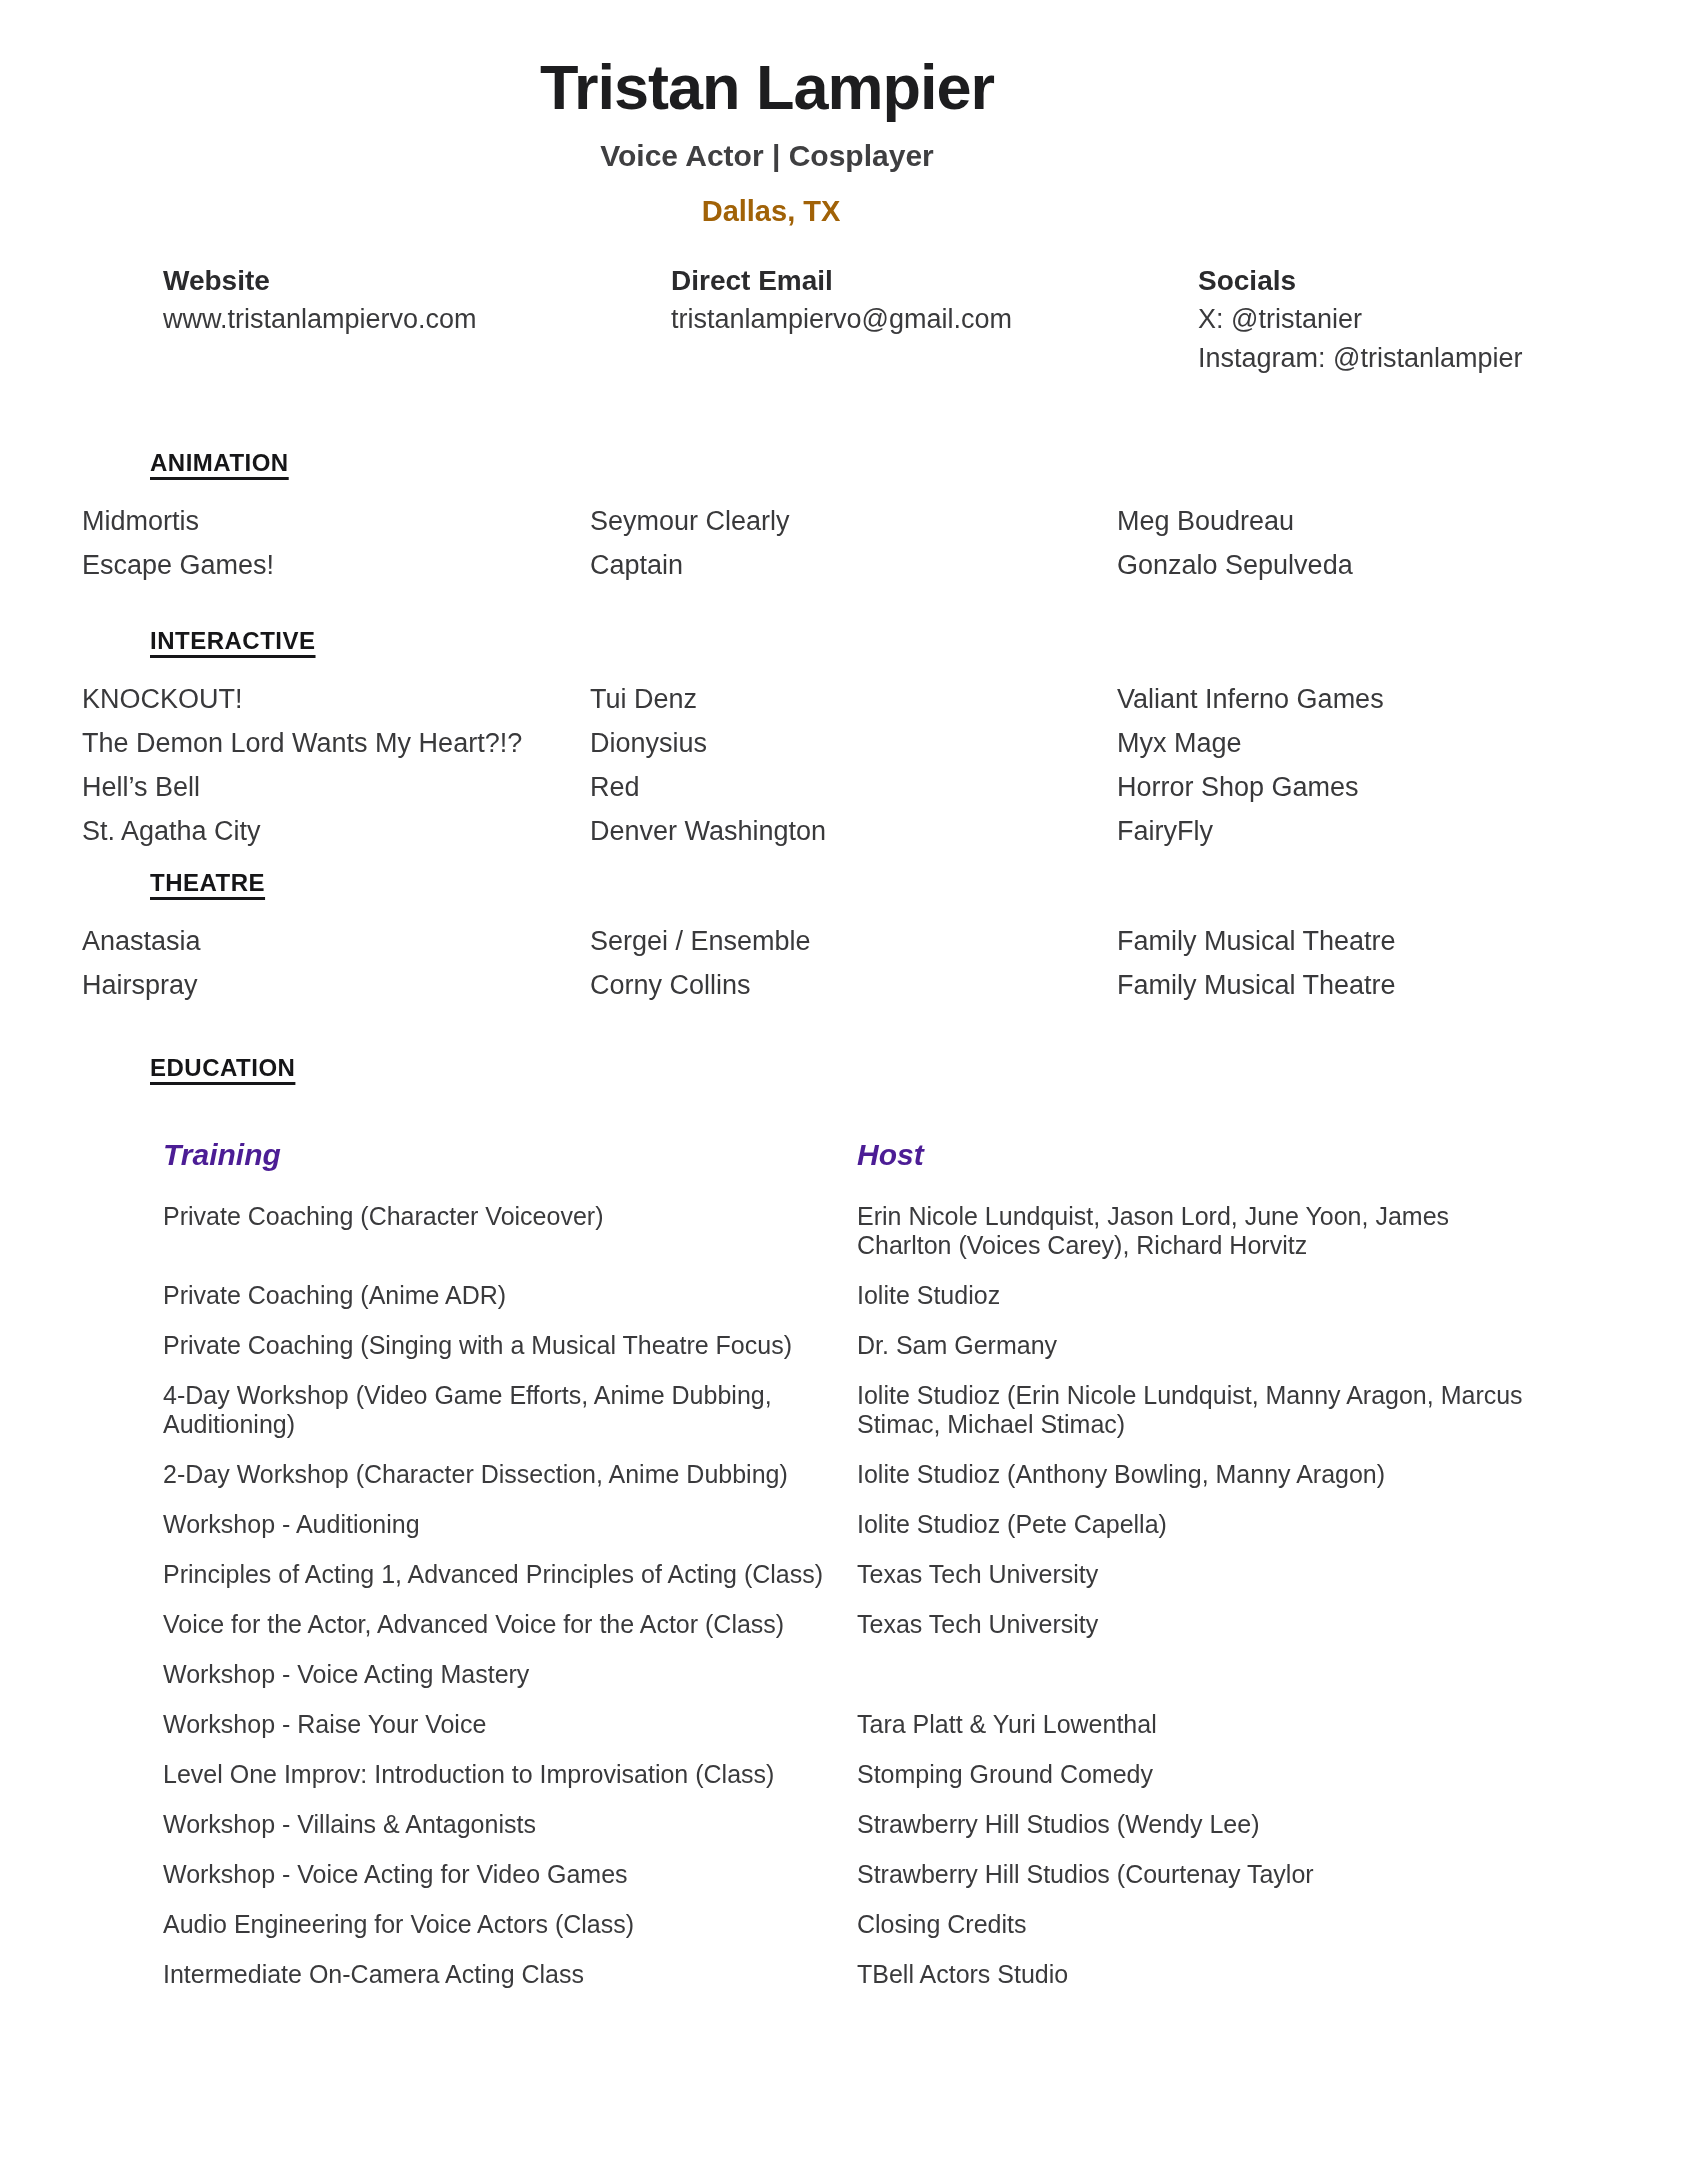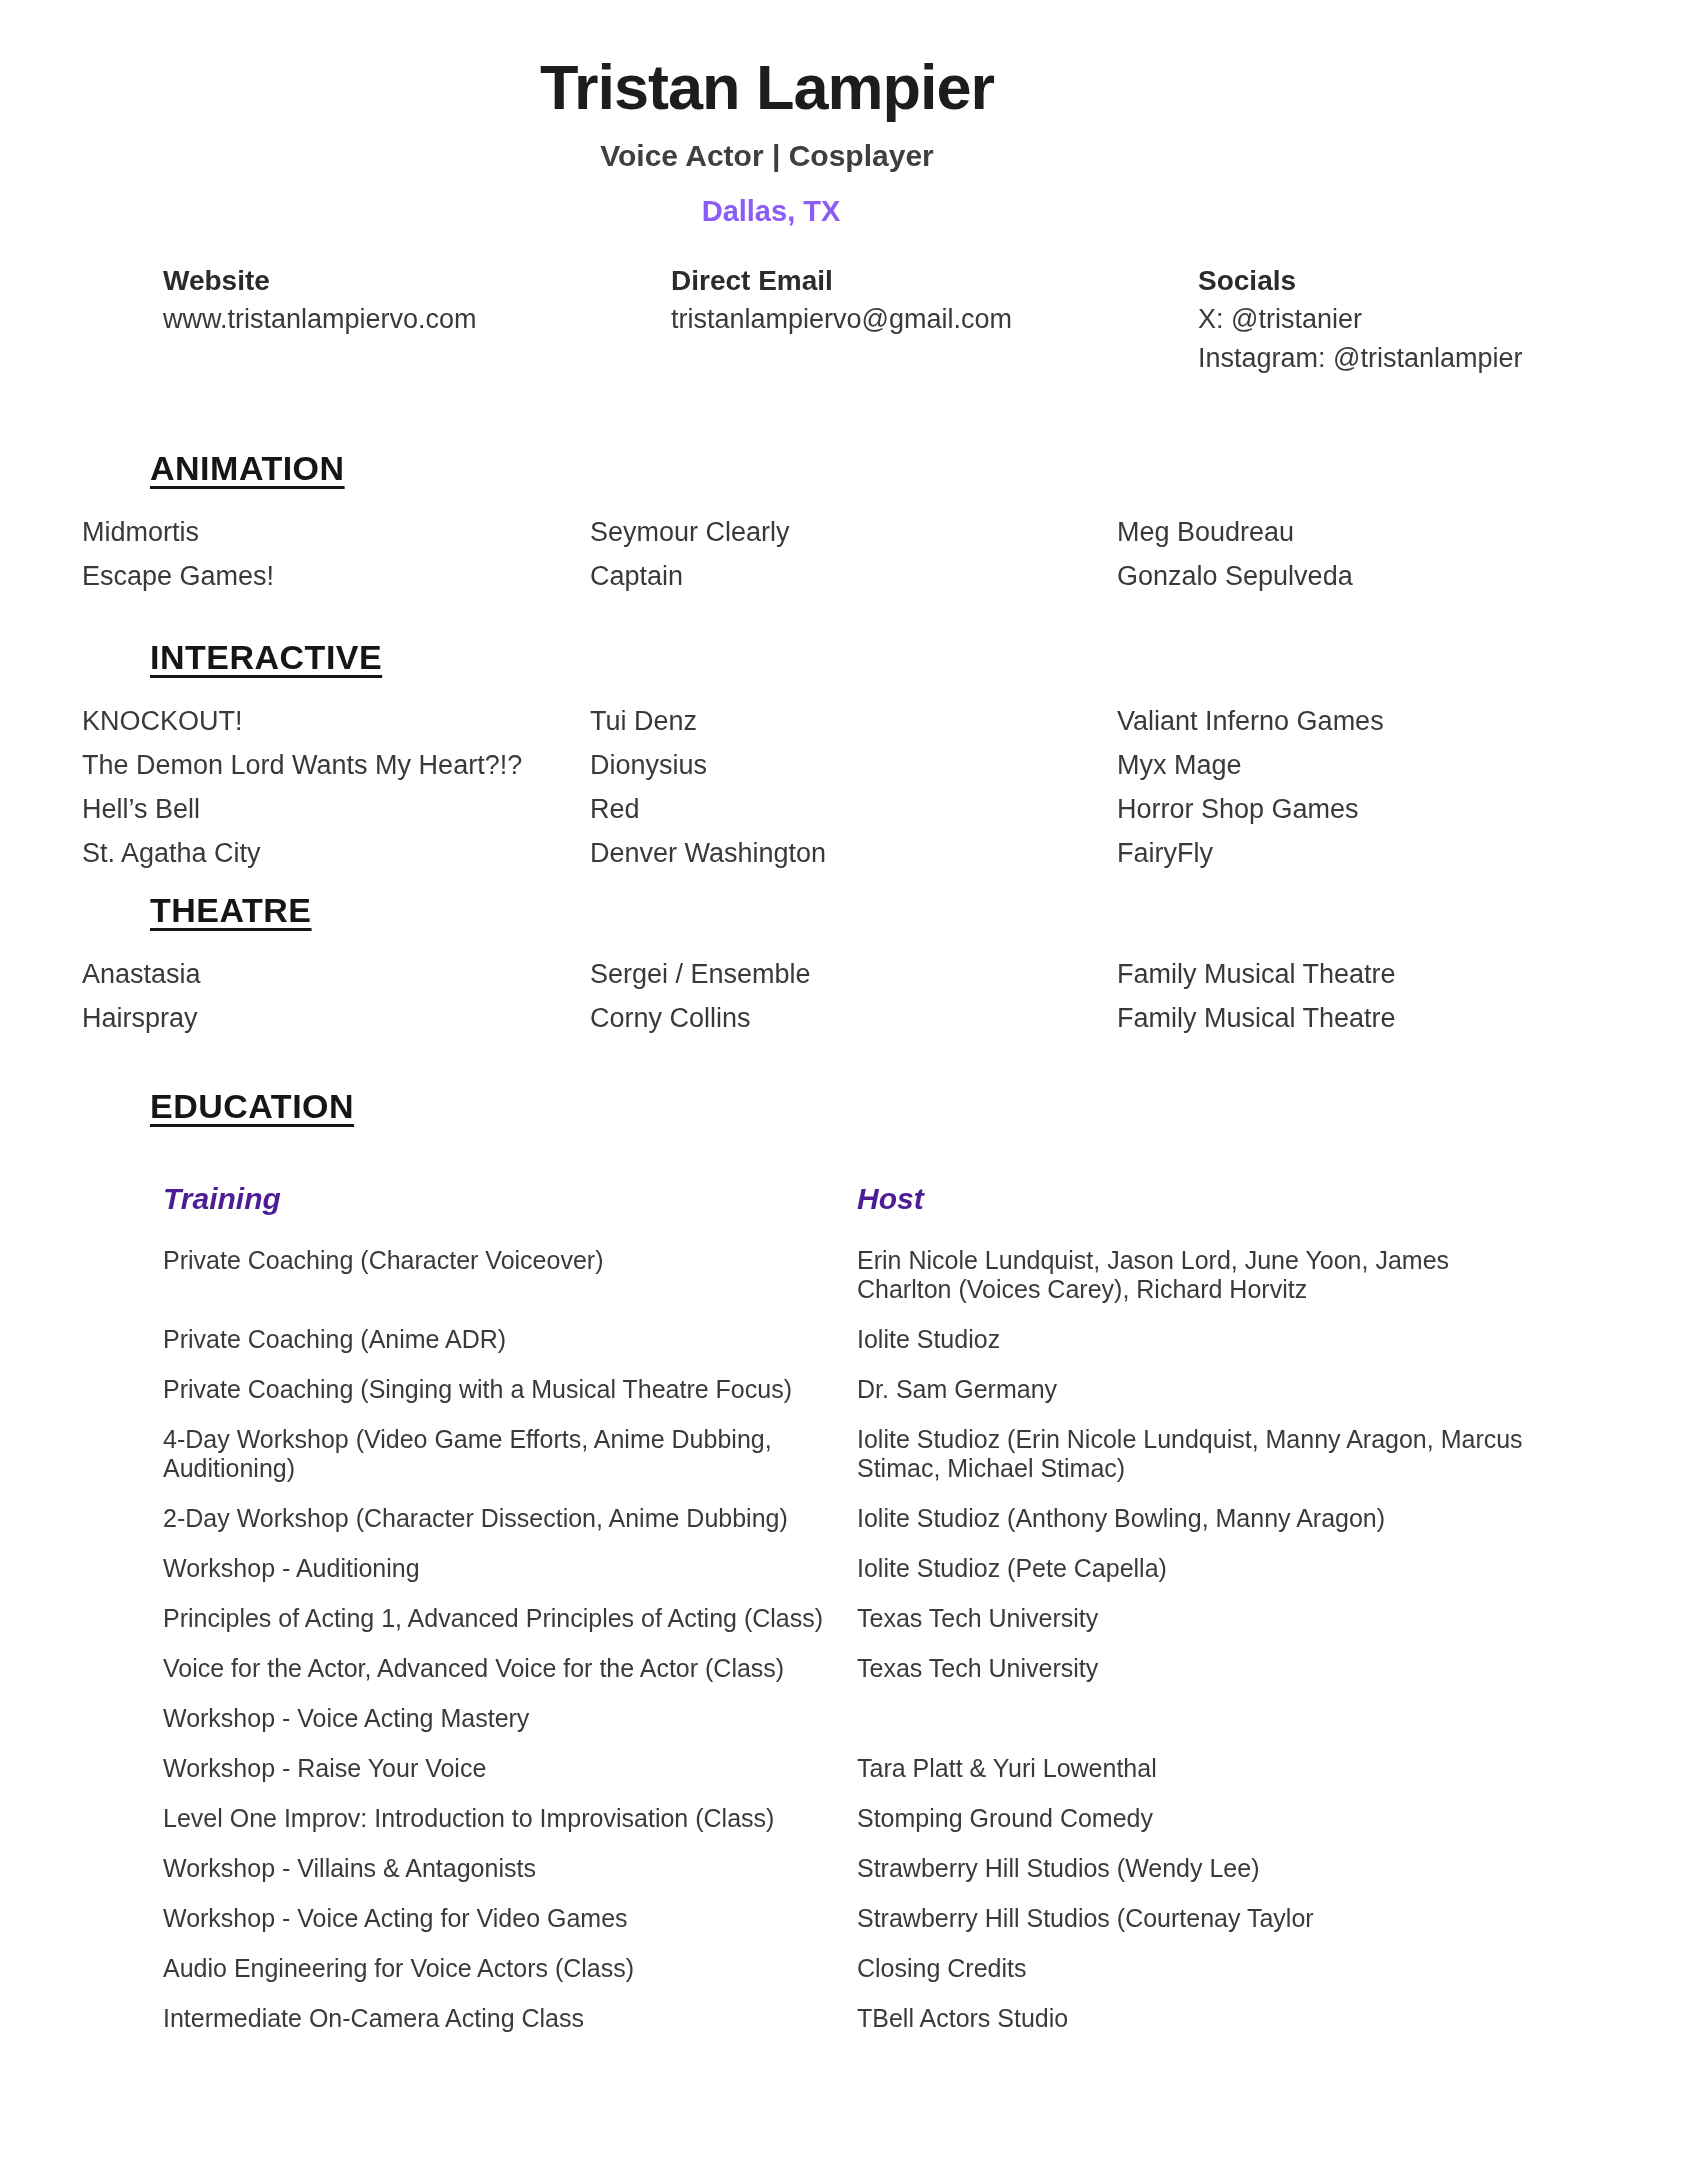--- a/index.html
+++ b/index.html
@@ -37,21 +37,21 @@
   .subtitle {
     margin: 16px 0 0 0;
     font-size: 30px;
     font-weight: 700;
     color: #3f3f41;
   }
   .location {
     margin: 22px 0 0 0;
     font-size: 29px;
     font-weight: 700;
-    color: #8b5cf6;
+    color: #a16207;
     padding-left: 8px;
   }
 
   
   .contact {
     display: grid;
     grid-template-columns: 508px 527px auto;
     padding-left: 163px;
     margin-top: 34px;
   }
@@ -64,21 +64,21 @@
   .contact-value {
     font-size: 27px;
     font-weight: 400;
     color: #3a3a3c;
     line-height: 39px;
   }
 
   
   .section-heading {
     margin: 0 0 0 150px;
-    font-size: 34px;
+    font-size: 24px;
     font-weight: 700;
     color: #161618;
     letter-spacing: 0.5px;
     text-decoration: underline;
     text-decoration-thickness: 3px;
     text-underline-offset: 6px;
   }
   .credit-section .section-heading { margin-bottom: 30px; }
   .credit-rows { padding-left: 82px; }
   .credit-row {

